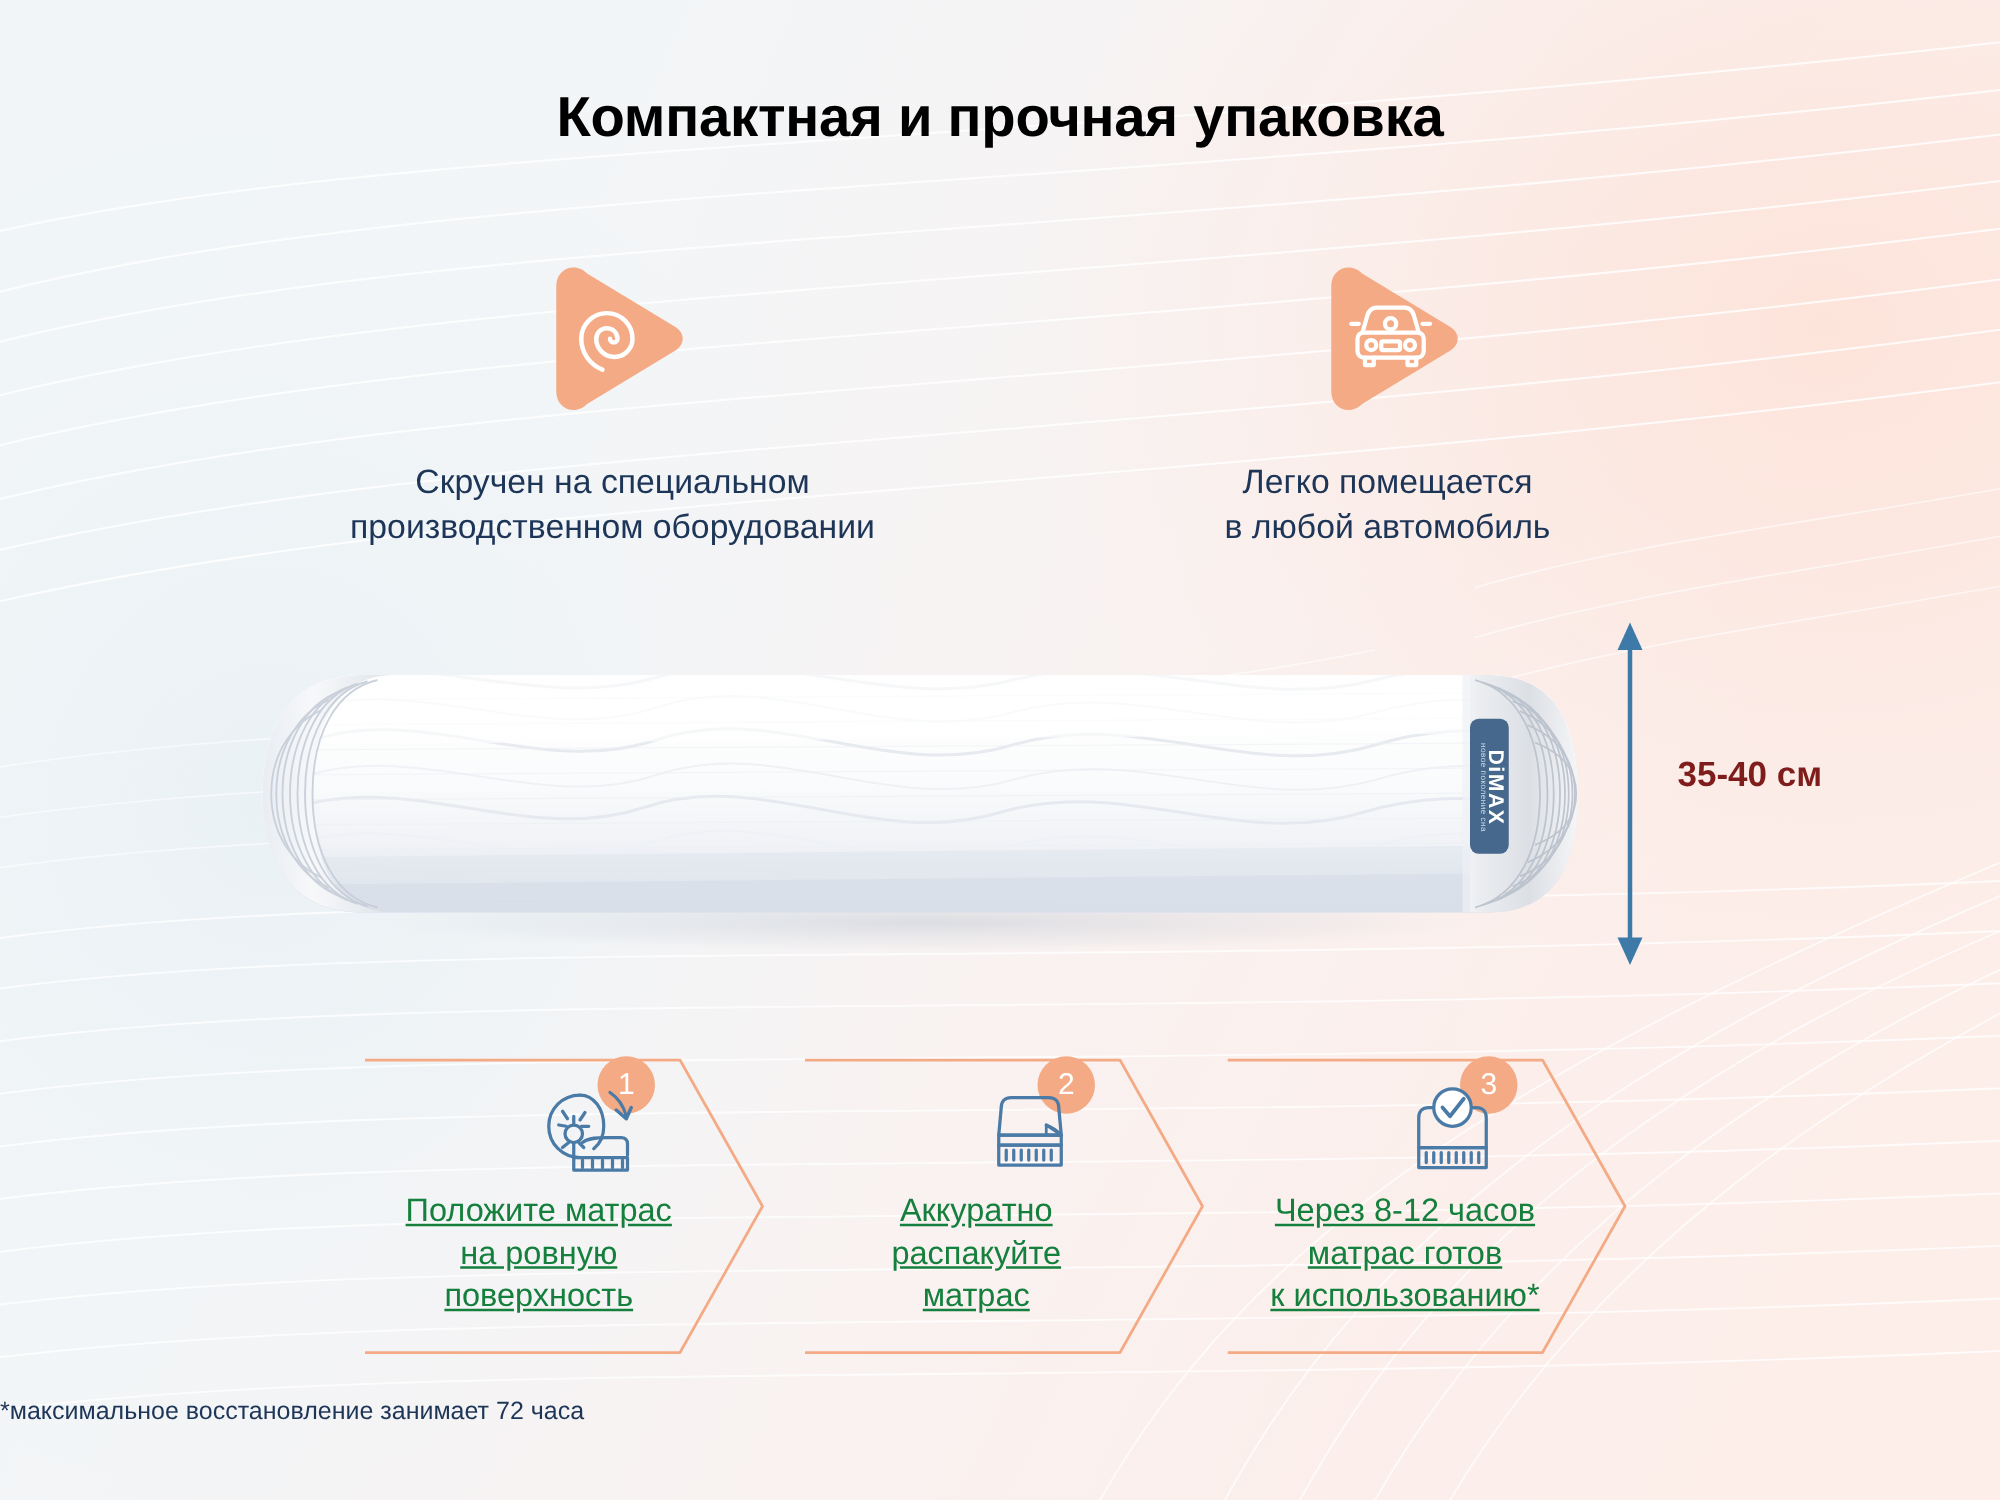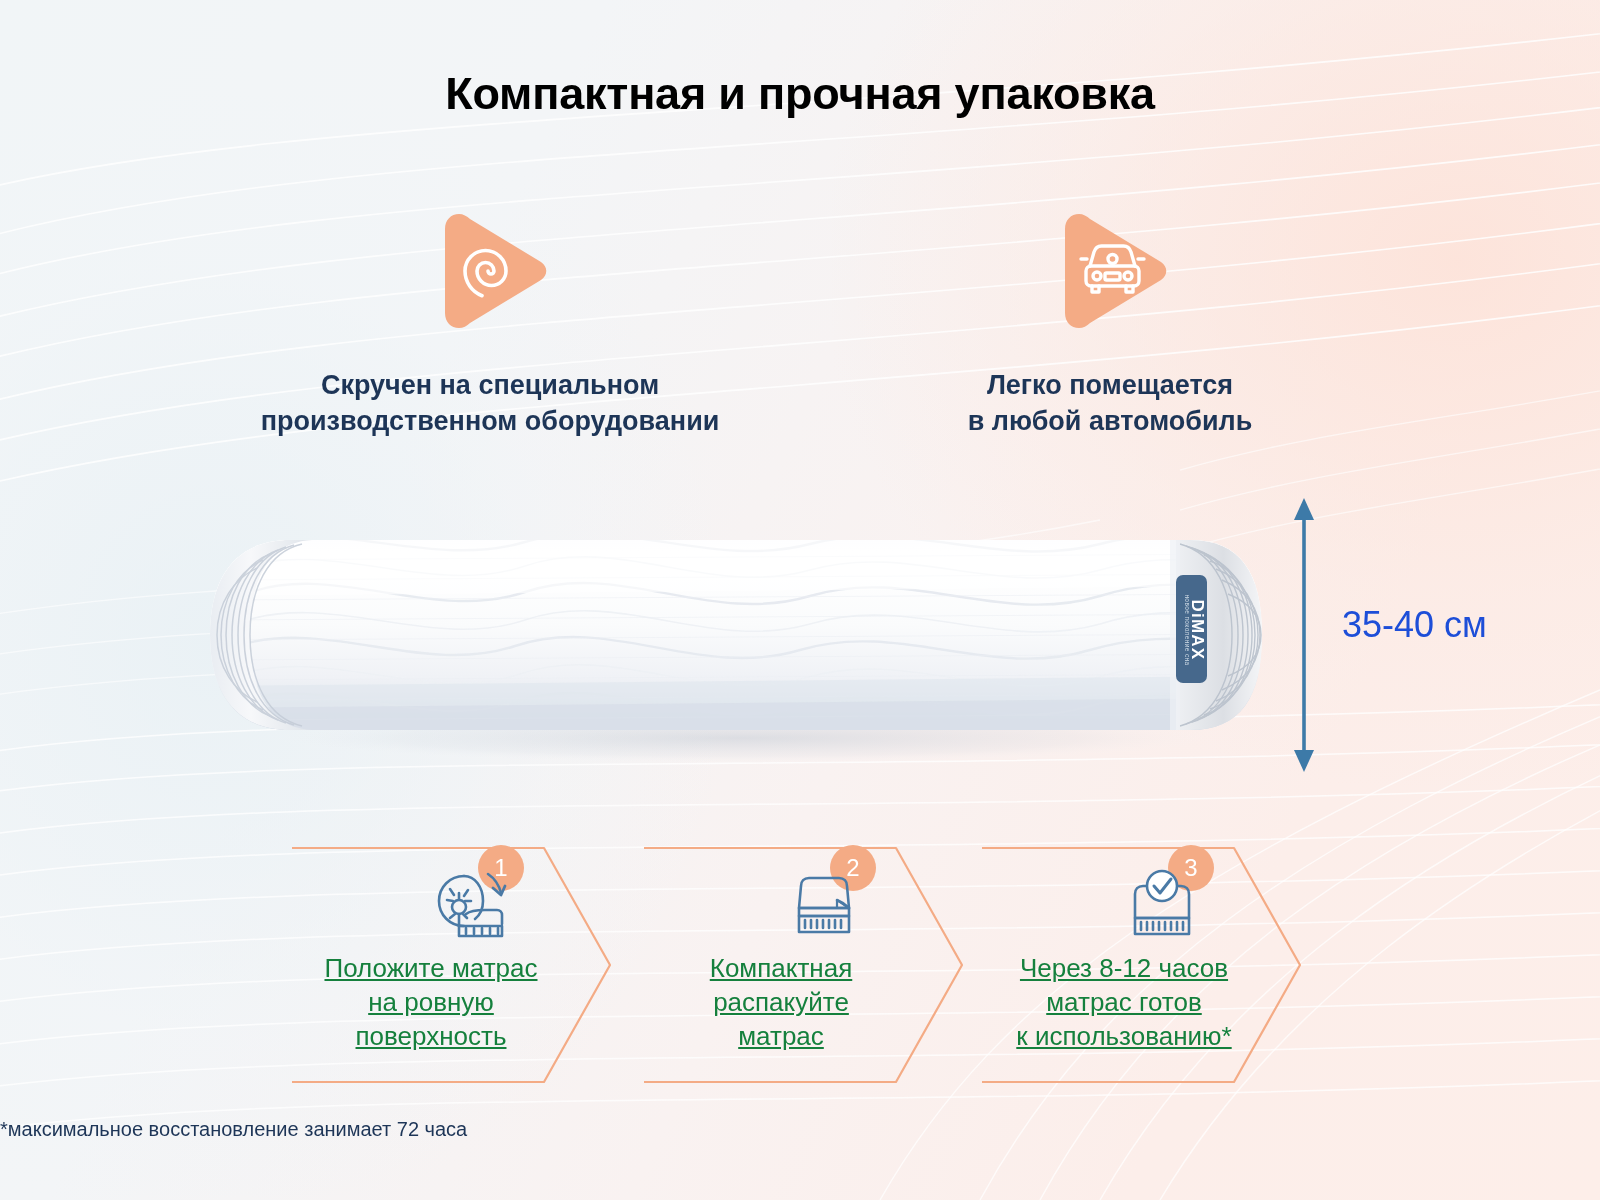--- a/index.html
+++ b/index.html
@@ -27,35 +27,35 @@
   .bg-lines{position:absolute;inset:0;}
 
   
   .title{
     position:absolute;left:0;right:0;top:68px;text-align:center;
     font-size:45px;font-weight:bold;letter-spacing:-.2px;
     color:#000000;
   }
 
   
-  .feature{position:absolute;text-align:center;font-weight:bold;}
+  .feature{position:absolute;text-align:center;}
   .feature .tri{position:relative;margin:0 auto;width:150px;height:150px;}
   .feature .cap{
     margin-top:22px;font-size:27px;line-height:1.33;color:#1d3557;white-space:pre-line;
   }
   #feature-roll{left:200px;top:196px;width:580px;}
   #feature-car{left:860px;top:196px;width:500px;}
 
   
   .roll-wrap{position:absolute;left:180px;top:500px;width:1090px;height:270px;}
 
   
   .dim{position:absolute;left:1286px;top:496px;width:300px;height:278px;}
   .dim-label{
-    position:absolute;left:56px;top:108px;font-size:36px;font-weight:normal;color:#1d4ed8;white-space:nowrap;
+    position:absolute;left:56px;top:108px;font-size:28px;font-weight:bold;color:#7f1d1d;white-space:nowrap;
   }
 
   
   .steps{position:absolute;left:292px;top:840px;width:1010px;height:250px;}
   .step{position:absolute;top:0;width:360px;height:250px;}
   #step-1{left:0;}
   #step-2{left:352px;}
   #step-3{left:690px;}
   .step .chev{position:absolute;left:0;top:0;}
   .step .num{
@@ -335,21 +335,21 @@
             <path d="M16 18 C 16 13, 19 10, 24 10 L54 10 C 59 10, 62 13, 62 18 L64 40 L14 40 Z"></path>
             <path d="M14 40 L64 40 L64 48 L14 48 Z"></path>
             <path d="M14 48 L64 48 L64 64 L14 64 Z"></path>
             <path d="M20 52 L20 60 M26 52 L26 60 M32 52 L32 60 M38 52 L38 60
                      M44 52 L44 60 M50 52 L50 60 M56 52 L56 60"></path>
             <path d="M64 40 L52 40 L52 32 Z" stroke-width="2.2"></path>
             <path d="M52 32 C 57 34, 61 37, 64 40"></path>
           </g>
         </svg>
       </div>
-      <div class="scap">Компактная
+      <div class="scap">Аккуратно
 распакуйте
 матрас</div>
     </div>
 
     <div class="step" id="step-3">
       <svg class="chev" width="330" height="250" viewBox="0 0 330 250">
         <path d="M0 8 L252 8 L318 125 L252 242 L0 242" fill="none" stroke="#f4ab85" stroke-width="2.2" stroke-linejoin="round"></path>
       </svg>
       <div class="num">3</div>
       <div class="sicon">

